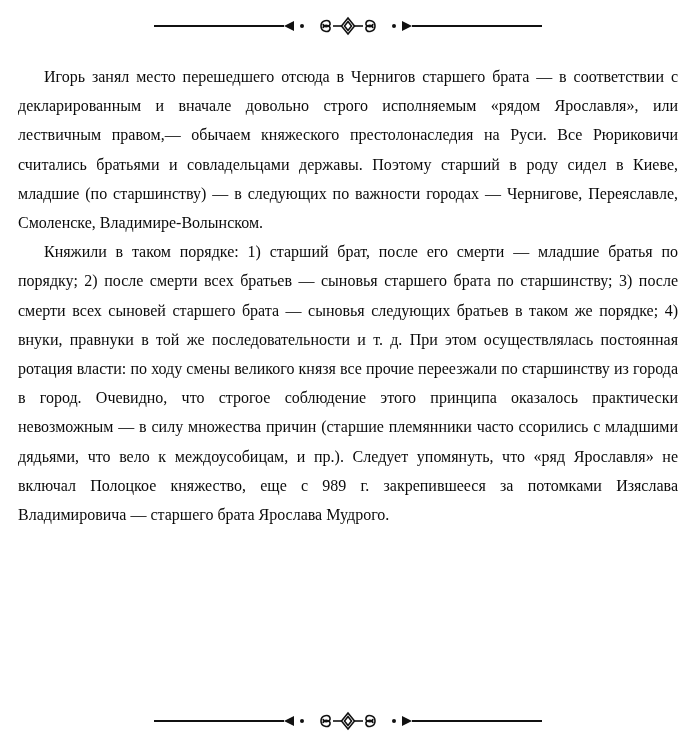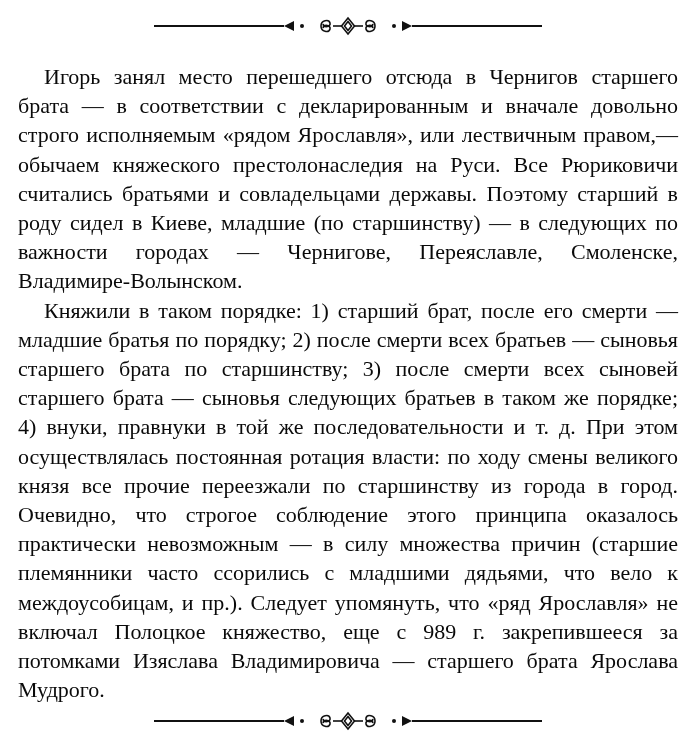--- a/index.html
+++ b/index.html
@@ -58,21 +58,21 @@
     display: flex;
     align-items: center;
     justify-content: center;
     margin: 0 3px;
   }
   .orn-center svg { display: block; }
 
   
   .body-text {
     margin-top: 16px;
-    font-size: 22px;
+    font-size: 16px;
     line-height: 29.2px;
     text-align: justify;
     text-justify: inter-word;
     letter-spacing: 0px;
     word-spacing: 0px;
   }
   .body-text p {
     margin: 0;
     text-indent: 26px;
   }

